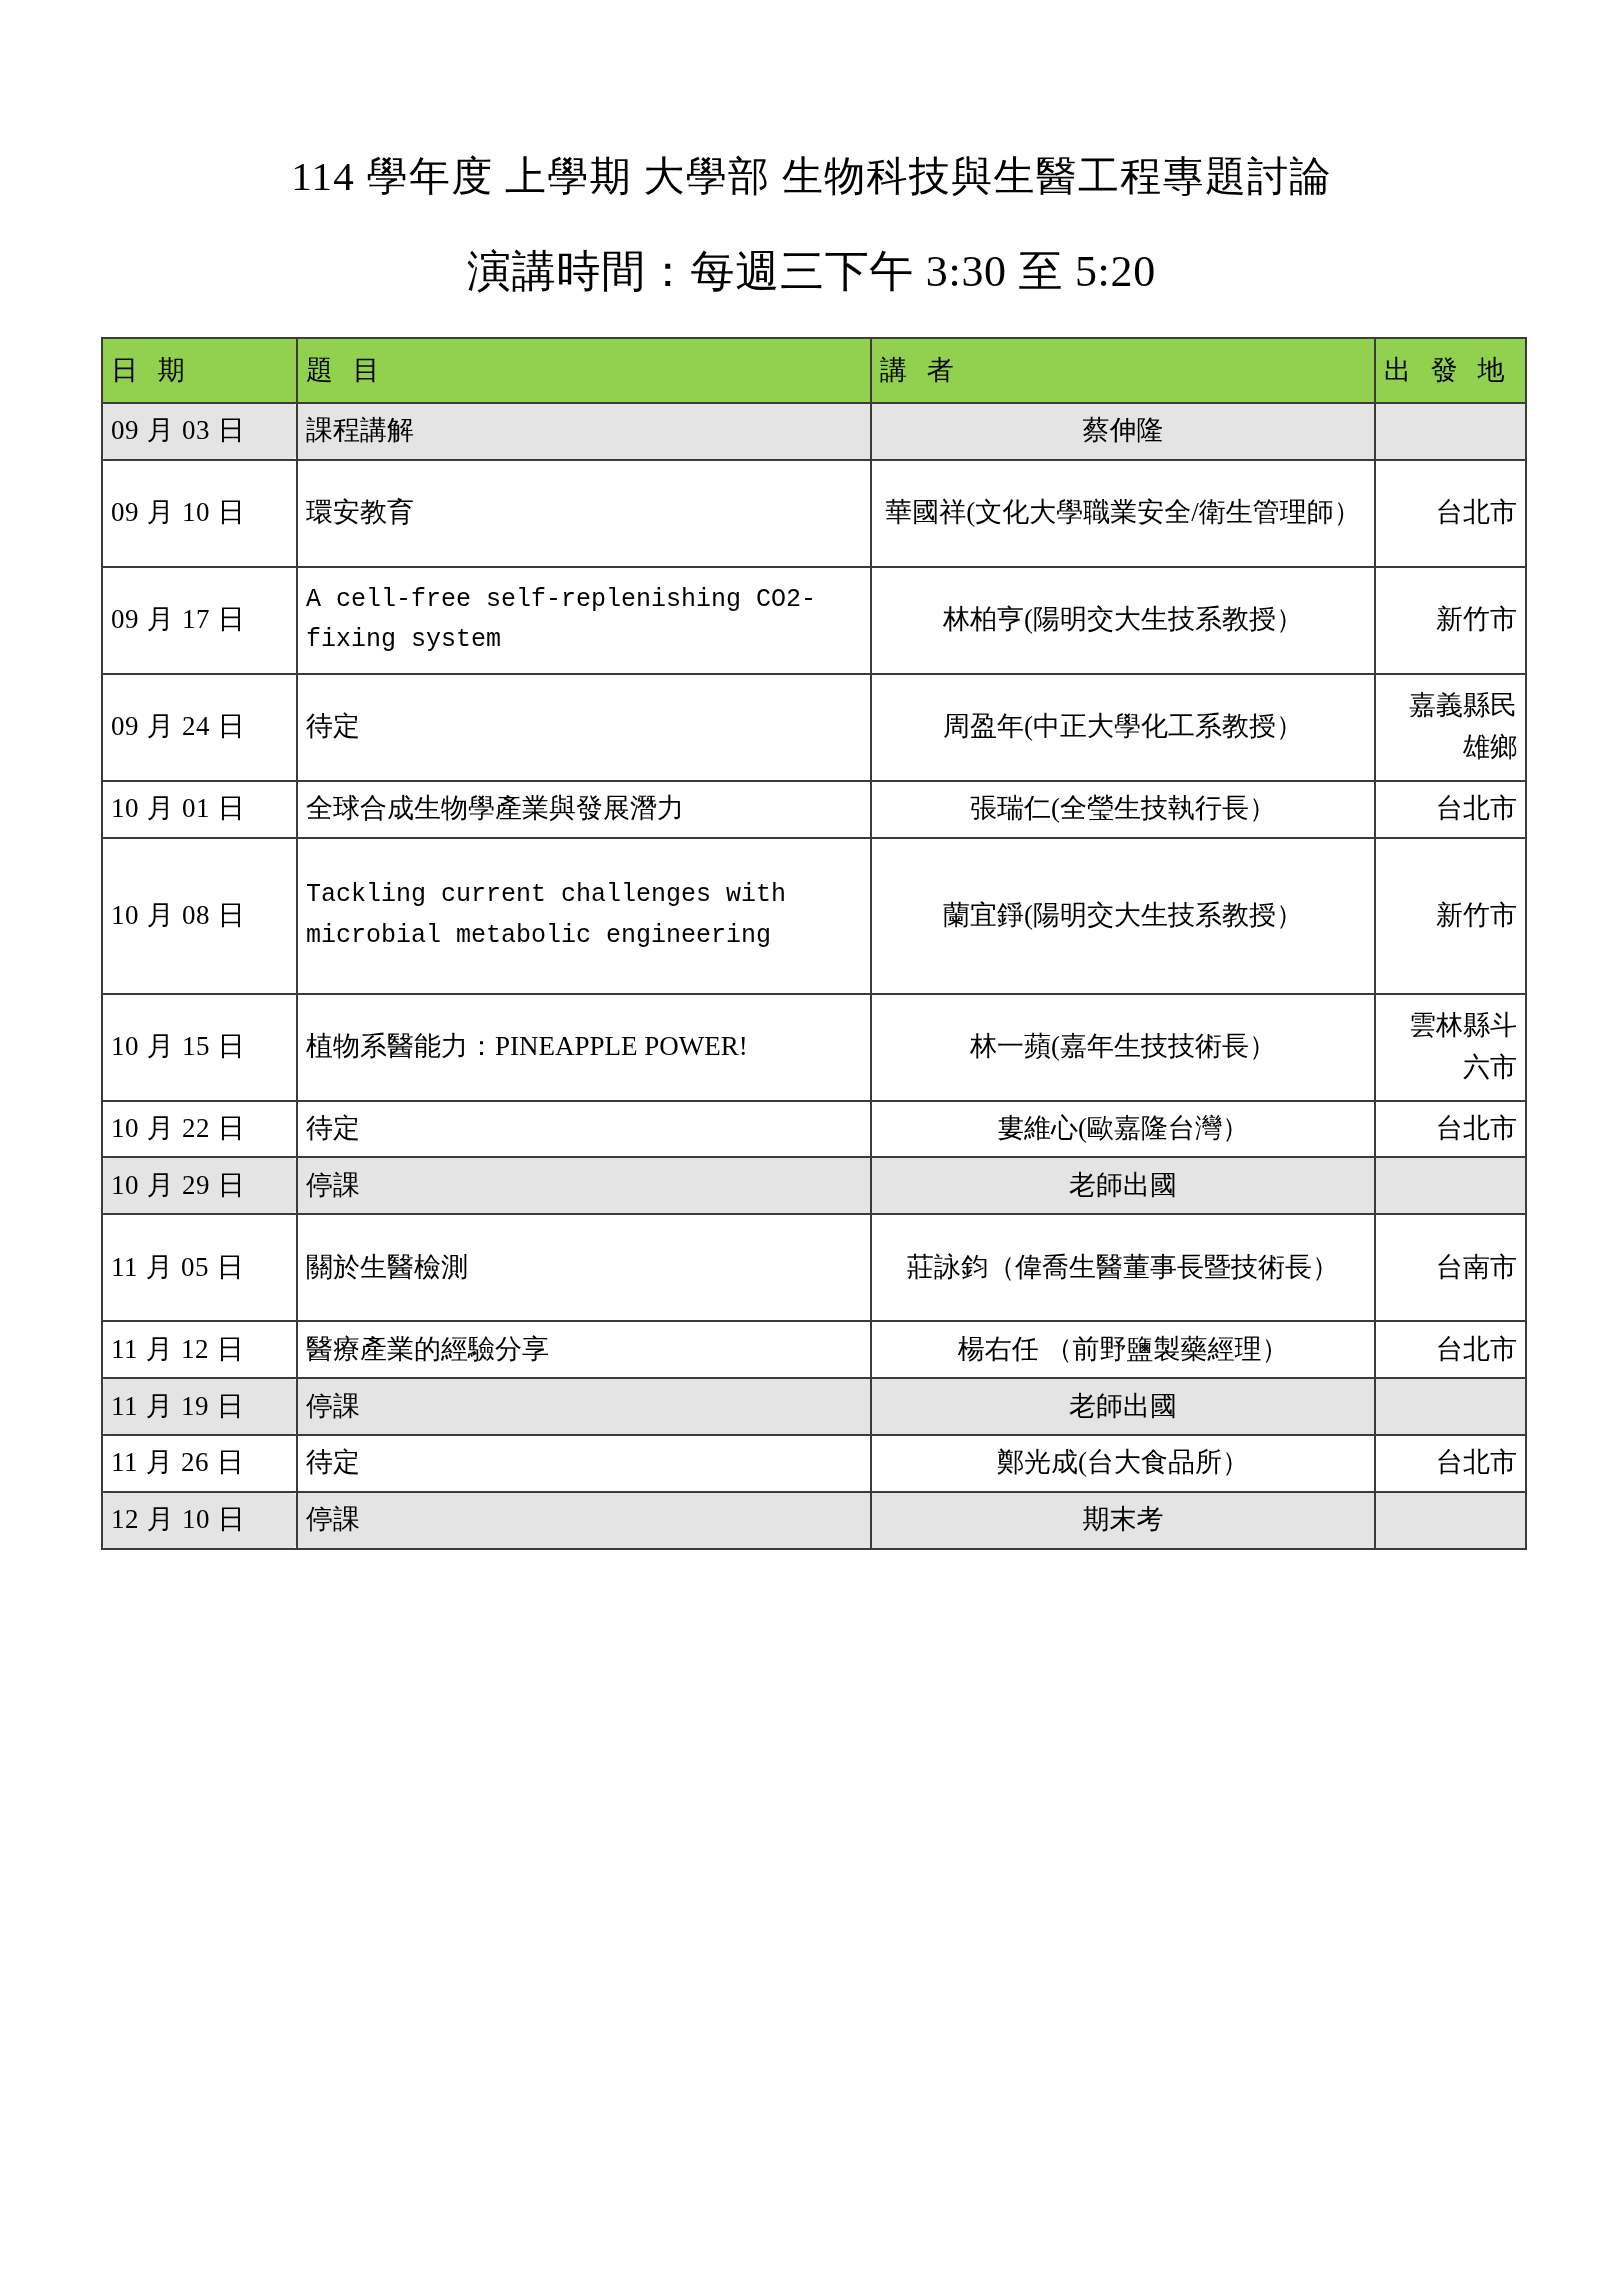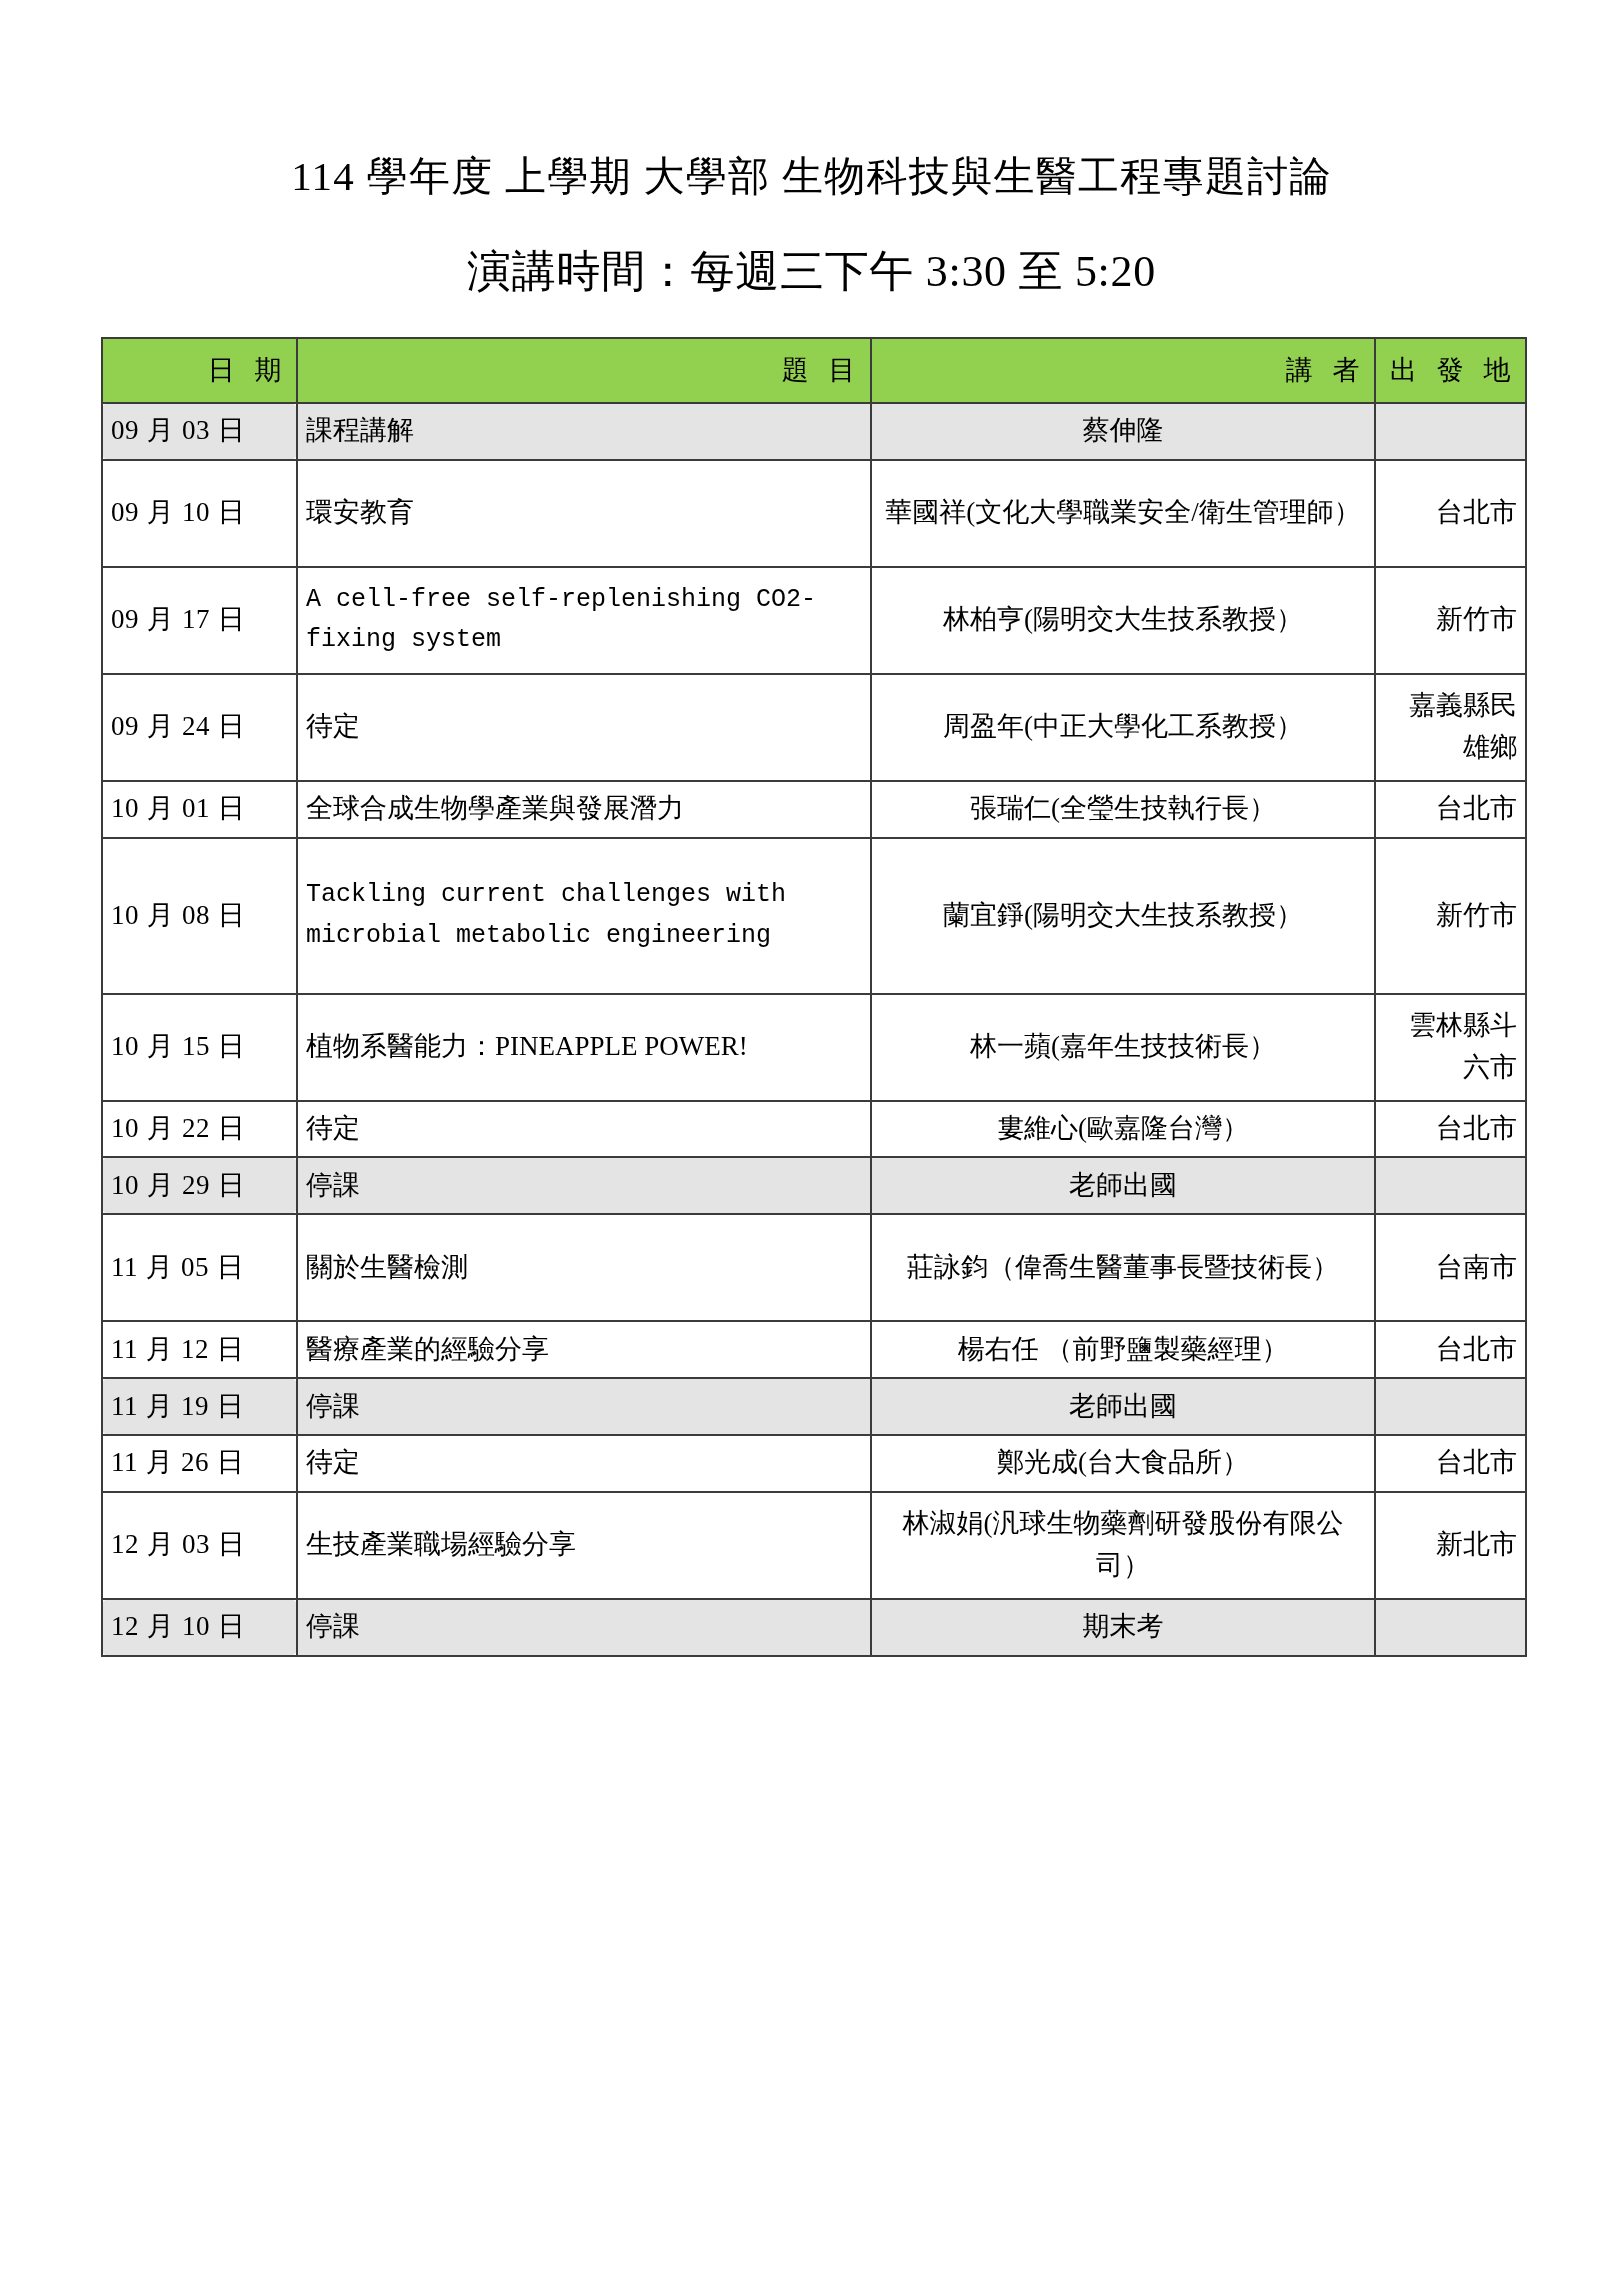--- a/index.html
+++ b/index.html
@@ -70,21 +70,21 @@
     padding: 6.5px 7.9px;
     vertical-align: middle;
     font-size: 27px;
     line-height: 1.55;
     font-family: "Liberation Serif", "DejaVu Serif", serif;
     word-break: break-word;
   }
 
   table.schedule thead th {
     background: #92d050;
-    text-align: right;
+    text-align: left;
     font-weight: normal;
     letter-spacing: 6.5px;
     padding: 10.5px 7.9px;
     height: 41px;
   }
 
   td.date-cell {
     font-family: "Liberation Mono", "DejaVu Sans Mono", monospace;
     font-size: 26px;
     letter-spacing: 0.7px;
@@ -217,26 +217,20 @@
             <td class="topic-cell">停課</td>
             <td class="speaker-cell">老師出國</td>
             <td class="origin-cell"></td>
           </tr>
           <tr class="h1">
             <td class="date-cell">11 月 26 日</td>
             <td class="topic-cell">待定</td>
             <td class="speaker-cell">鄭光成(台大食品所）</td>
             <td class="origin-cell">台北市</td>
           </tr>
-          <tr class="h2">
-            <td class="date-cell">12 月 03 日</td>
-            <td class="topic-cell">生技產業職場經驗分享</td>
-            <td class="speaker-cell">林淑娟(汎球生物藥劑研發股份有限公司）</td>
-            <td class="origin-cell">新北市</td>
-          </tr>
           <tr class="shaded h1">
             <td class="date-cell">12 月 10 日</td>
             <td class="topic-cell">停課</td>
             <td class="speaker-cell">期末考</td>
             <td class="origin-cell"></td>
           </tr>
         </tbody>
     </table>
   </div>
 

